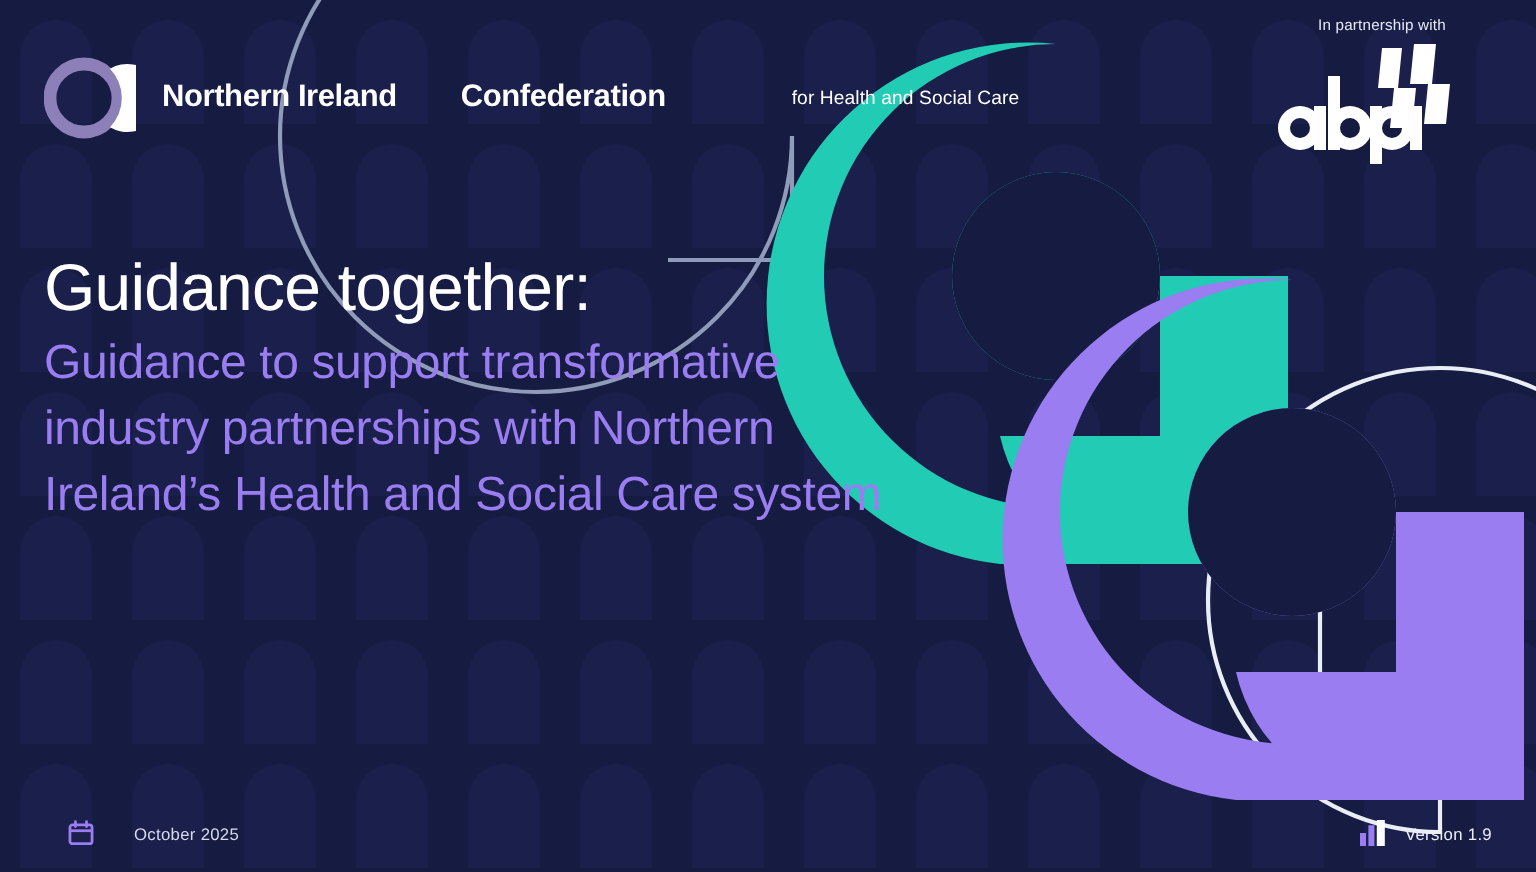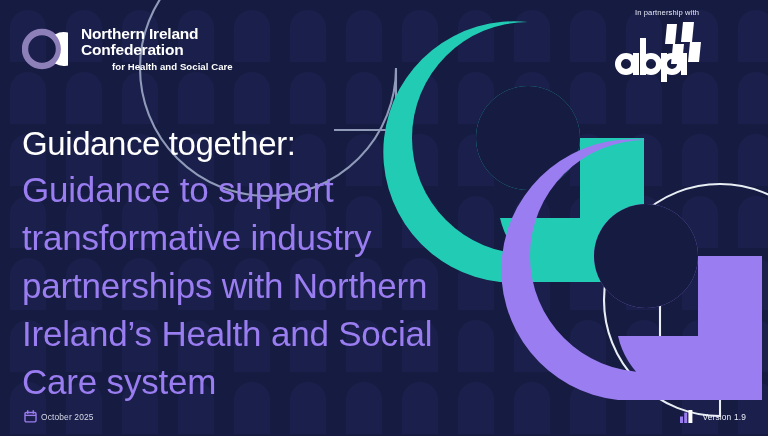--- a/index.html
+++ b/index.html
@@ -28,58 +28,58 @@
 
   
   .nicon{
     position:absolute;left:22px;top:26px;
     display:flex;align-items:center;gap:13px;
   }
   .nicon-mark{
     position:relative;width:46px;height:46px;flex:0 0 46px;
   }
   .nicon-text{
-    display:flex;flex-direction:column;line-height:1.03;
+    display:flex;flex-direction:row;line-height:1.03;gap:32px;
   }
   .nicon-l1,.nicon-l2{
     color:#ffffff;font-size:15.5px;font-weight:bold;letter-spacing:-.2px;
   }
   .nicon-l3{
-    color:#ffffff;font-size:9.6px;font-weight:bold;letter-spacing:.05px;margin-top:4px;padding-left:31px;
+    color:#ffffff;font-size:9.6px;font-weight:normal;letter-spacing:.05px;margin-top:4px;padding-left:31px;
   }
 
   
   .abpi{
-    position:absolute;right:36px;top:8px;
+    position:absolute;right:12px;top:8px;
     width:130px;
     display:flex;flex-direction:column;align-items:center;
   }
   .abpi-kicker{
     color:#e7e9f5;font-size:7.6px;letter-spacing:.1px;margin-bottom:3px;
   }
   .abpi-mark{width:116px;height:62px;display:block;}
 
   
   .headline{
     position:absolute;left:22px;top:124px;
     width:440px;
   }
   .headline .l-main{
     display:block;color:#ffffff;font-size:33px;font-weight:400;
     letter-spacing:-.4px;line-height:1.22;margin-bottom:2px;
   }
   .headline .l-sub{
-    display:block;color:#9a7df0;font-size:35px;font-weight:400;
+    display:block;color:#9a7df0;font-size:24px;font-weight:400;
     letter-spacing:-.2px;line-height:1.37;
   }
 
   
   .footer-left{
-    position:absolute;left:24px;bottom:13px;
-    display:flex;align-items:center;gap:4px;
+    position:absolute;left:34px;bottom:13px;
+    display:flex;align-items:center;gap:20px;
   }
   .footer-left .lbl{color:#d6d9e8;font-size:8.4px;letter-spacing:.15px;}
   .cal-icon{width:13px;height:13px;display:block;}
 
   .footer-right{
     position:absolute;right:22px;bottom:13px;
     display:flex;align-items:center;gap:7px;
   }
   .footer-right .lbl{color:#eceefa;font-size:8.4px;letter-spacing:.15px;}
   .bars-icon{width:15px;height:13px;display:block;}

